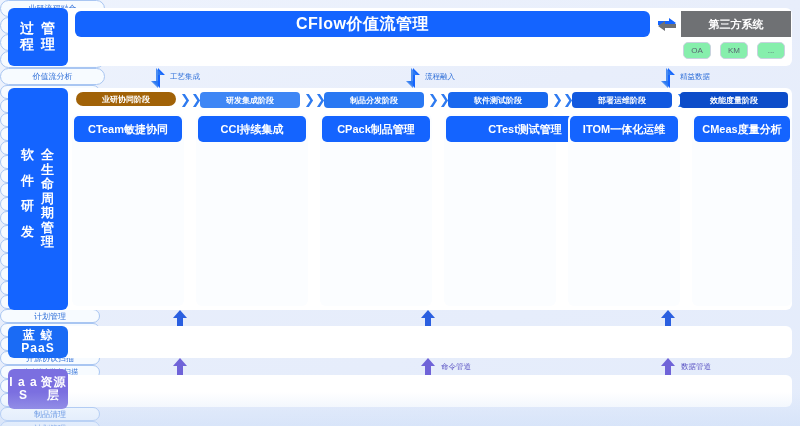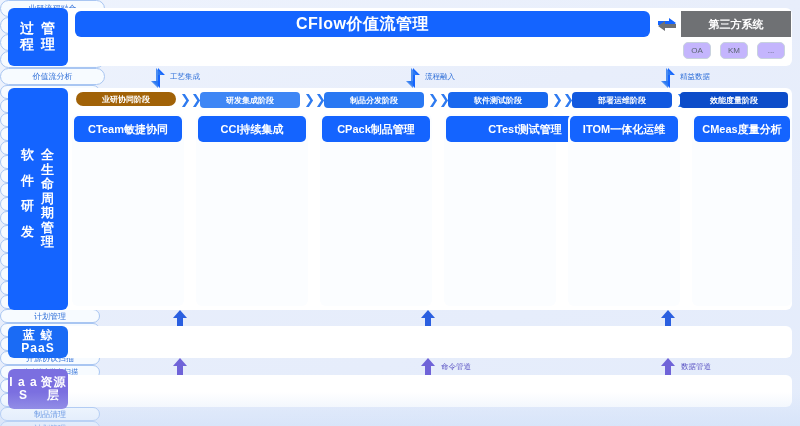--- a/index.html
+++ b/index.html
@@ -43,21 +43,21 @@
   }
   .colcard{position:absolute;background:#fbfdff;border-radius:6px;}
 
   .third{
     position:absolute;background:#6f7174;color:#fff;border-radius:0;
     display:flex;align-items:center;justify-content:center;
     font-weight:bold;font-size:11px;
   }
   .chip{
     position:absolute;box-sizing:border-box;border:1px solid #c8d2de;
-    border-radius:5px;background:#c4b5fd;color:#5a6672;font-size:8px;
+    border-radius:5px;background:#86efac;color:#5a6672;font-size:8px;
     display:flex;align-items:center;justify-content:center;
   }
 
   
   .arr{position:absolute;}
   .arrlabel{position:absolute;font-size:7.5px;color:#2f6fd8;white-space:nowrap;}
   .chev{position:absolute;color:#2f7bf0;font-weight:bold;font-size:13px;line-height:1;}
 
   .footdecor{
     position:absolute;left:0;bottom:0;width:800px;height:34px;

